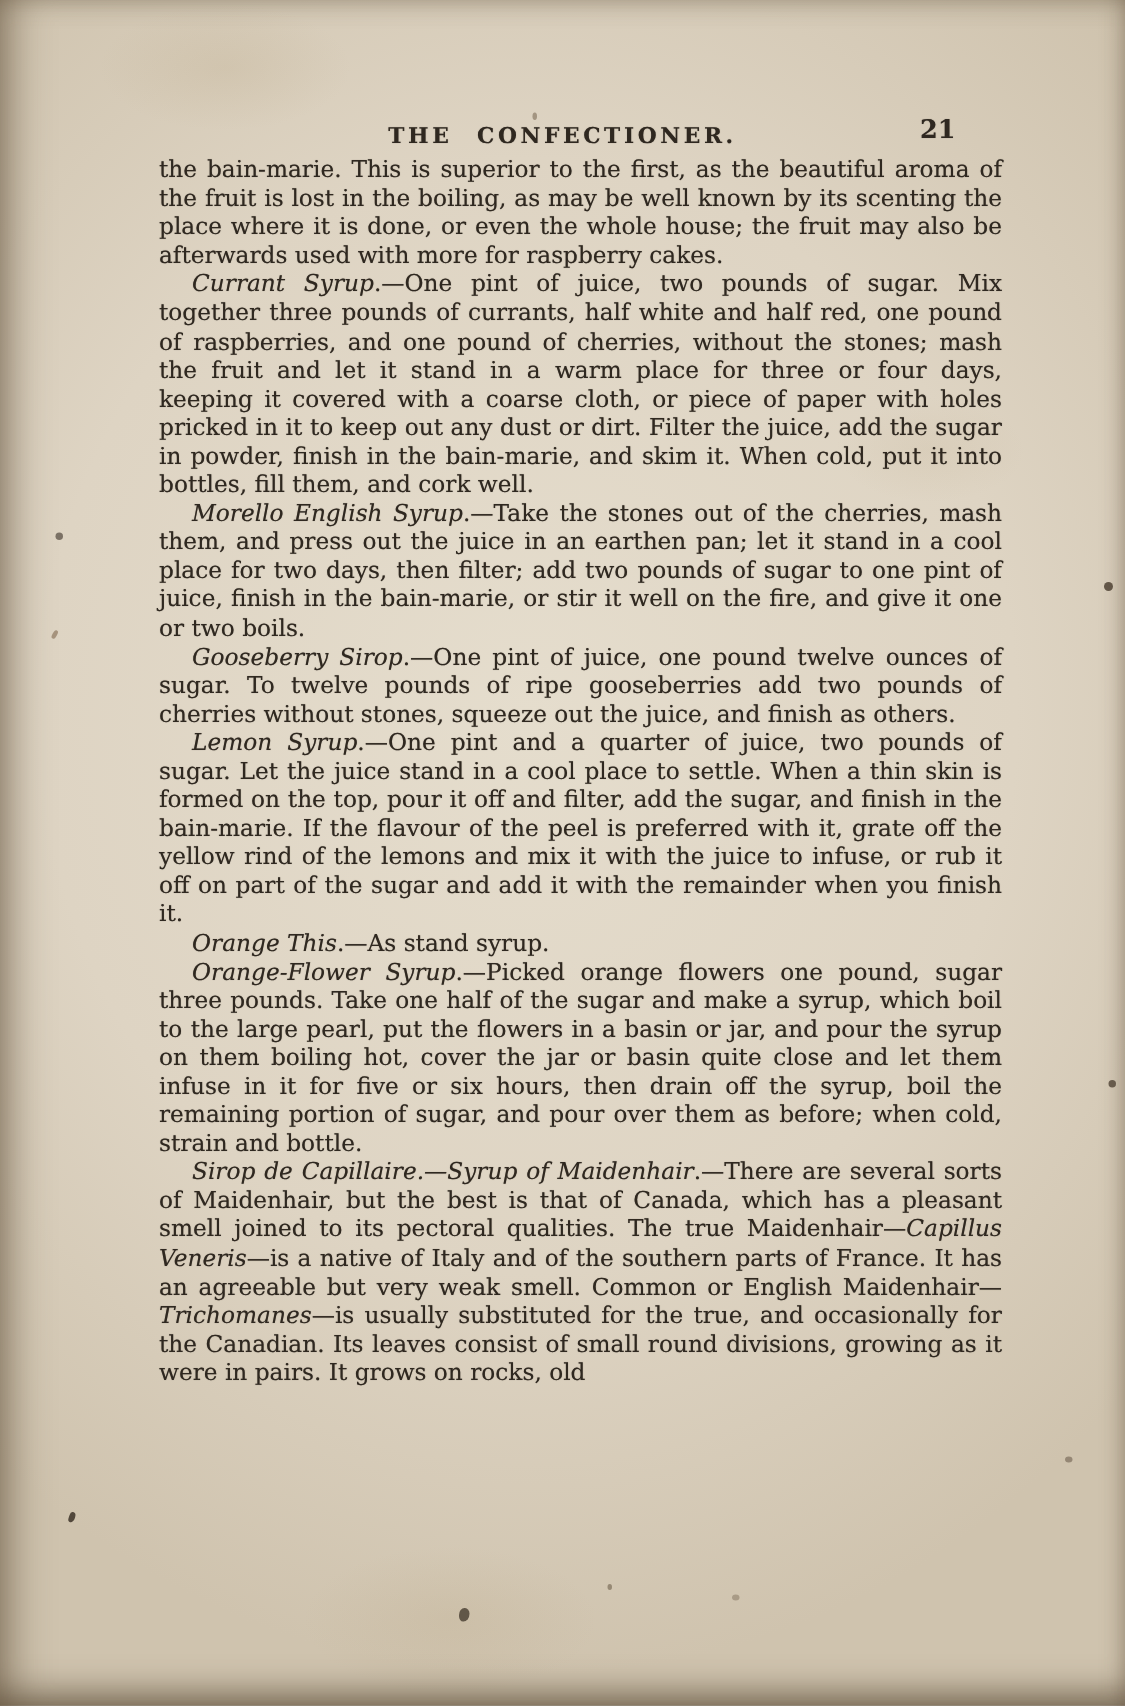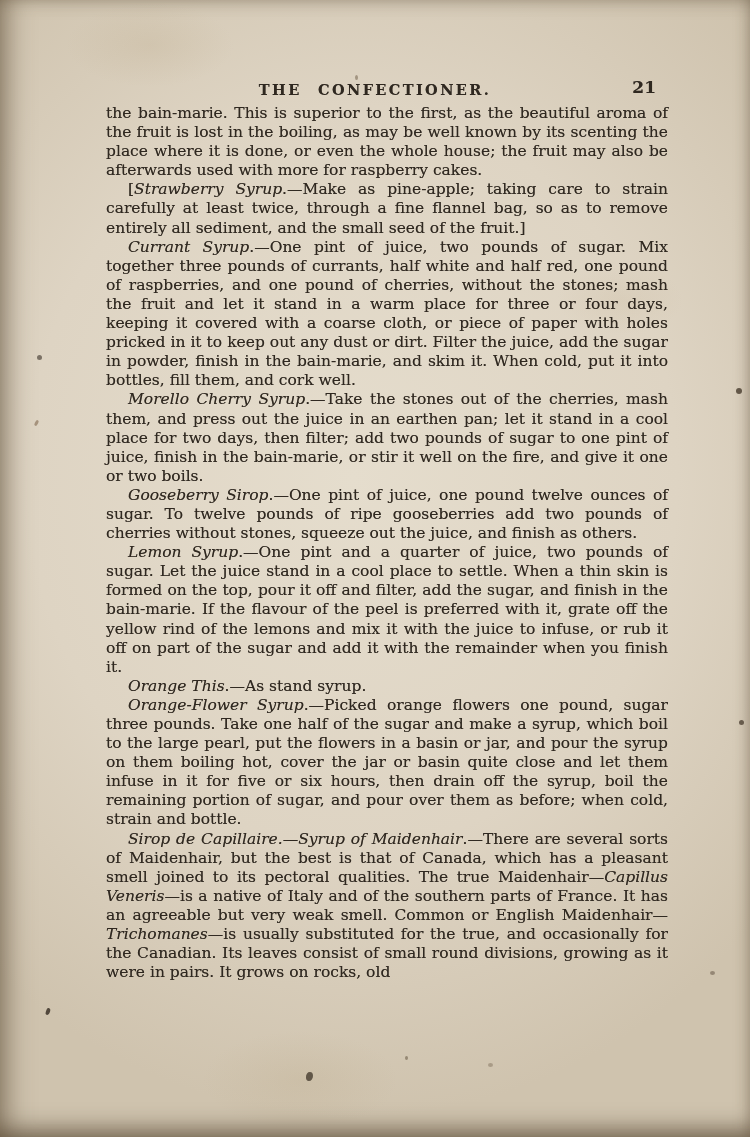--- a/index.html
+++ b/index.html
@@ -41,21 +41,21 @@
   .head-title {
     font-size: 14.5px;
     font-weight: bold;
     letter-spacing: 2.4px;
     word-spacing: 9px;
     text-shadow: 0 0 0.6px rgba(47,40,32,0.5);
   }
   .page-number {
     position: absolute;
     top: 77px;
-    right: 94px;
+    right: 113px;
     font-size: 17px;
     font-weight: bold;
     color: var(--ink);
     text-shadow: 0 0 0.6px rgba(47,40,32,0.5);
   }
 
   .text-block {
     position: absolute;
     left: 106px;
     top: 104px;
@@ -92,23 +92,22 @@
 <div class="page">
 
   <div class="running-head">
     <span class="head-title">THE CONFECTIONER.</span>
   </div>
 
   <span class="page-number">21</span>
 
   <div class="text-block">
       <p class="para"><span class="seg">the bain-marie. This is superior to the first, as the beautiful aroma of the fruit is lost in the boiling, as may be well known by its scenting the place where it is done, or even the whole house; the fruit may also be afterwards used with more for raspberry cakes.</span></p>
-      <p class="para indent"><span class="seg">[</span><span class="seg italic">Strawberry Syrup</span><span class="seg">.—Make as pine-apple; taking care to strain carefully at least twice, through a fine flannel bag, so as to remove entirely all sediment, and the small seed of the fruit.]</span></p>
       <p class="para indent"><span class="seg italic">Currant Syrup</span><span class="seg">.—One pint of juice, two pounds of sugar. Mix together three pounds of currants, half white and half red, one pound of raspberries, and one pound of cherries, without the stones; mash the fruit and let it stand in a warm place for three or four days, keeping it covered with a coarse cloth, or piece of paper with holes pricked in it to keep out any dust or dirt. Filter the juice, add the sugar in powder, finish in the bain-marie, and skim it. When cold, put it into bottles, fill them, and cork well.</span></p>
-      <p class="para indent"><span class="seg italic">Morello Cherry Syrup</span><span class="seg">.—Take the stones out of the cherries, mash them, and press out the juice in an earthen pan; let it stand in a cool place for two days, then filter; add two pounds of sugar to one pint of juice, finish in the bain-marie, or stir it well on the fire, and give it one or two boils.</span></p>
+      <p class="para indent"><span class="seg italic">Morello English Syrup</span><span class="seg">.—Take the stones out of the cherries, mash them, and press out the juice in an earthen pan; let it stand in a cool place for two days, then filter; add two pounds of sugar to one pint of juice, finish in the bain-marie, or stir it well on the fire, and give it one or two boils.</span></p>
       <p class="para indent"><span class="seg italic">Gooseberry Sirop</span><span class="seg">.—One pint of juice, one pound twelve ounces of sugar. To twelve pounds of ripe gooseberries add two pounds of cherries without stones, squeeze out the juice, and finish as others.</span></p>
       <p class="para indent"><span class="seg italic">Lemon Syrup</span><span class="seg">.—One pint and a quarter of juice, two pounds of sugar. Let the juice stand in a cool place to settle. When a thin skin is formed on the top, pour it off and filter, add the sugar, and finish in the bain-marie. If the flavour of the peel is preferred with it, grate off the yellow rind of the lemons and mix it with the juice to infuse, or rub it off on part of the sugar and add it with the remainder when you finish it.</span></p>
       <p class="para indent"><span class="seg italic">Orange This</span><span class="seg">.—As stand syrup.</span></p>
       <p class="para indent"><span class="seg italic">Orange-Flower Syrup</span><span class="seg">.—Picked orange flowers one pound, sugar three pounds. Take one half of the sugar and make a syrup, which boil to the large pearl, put the flowers in a basin or jar, and pour the syrup on them boiling hot, cover the jar or basin quite close and let them infuse in it for five or six hours, then drain off the syrup, boil the remaining portion of sugar, and pour over them as before; when cold, strain and bottle.</span></p>
       <p class="para indent"><span class="seg italic">Sirop de Capillaire.—Syrup of Maidenhair</span><span class="seg">.—There are several sorts of Maidenhair, but the best is that of Canada, which has a pleasant smell joined to its pectoral qualities. The true Maidenhair—</span><span class="seg italic">Capillus Veneris</span><span class="seg">—is a native of Italy and of the southern parts of France. It has an agreeable but very weak smell. Common or English Maidenhair—</span><span class="seg italic">Trichomanes</span><span class="seg">—is usually substituted for the true, and occasionally for the Canadian. Its leaves consist of small round divisions, growing as it were in pairs. It grows on rocks, old</span></p>
     </div>
 
   <div class="speck s1"></div>
   <div class="speck s2"></div>
   <div class="speck s3"></div>

